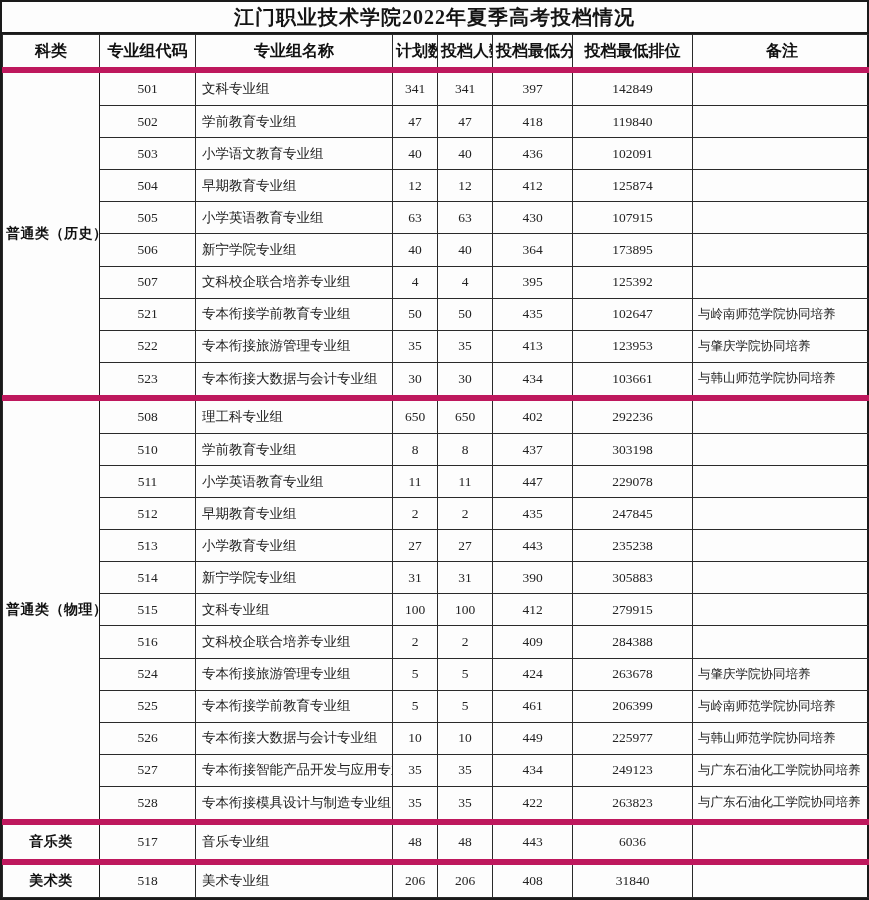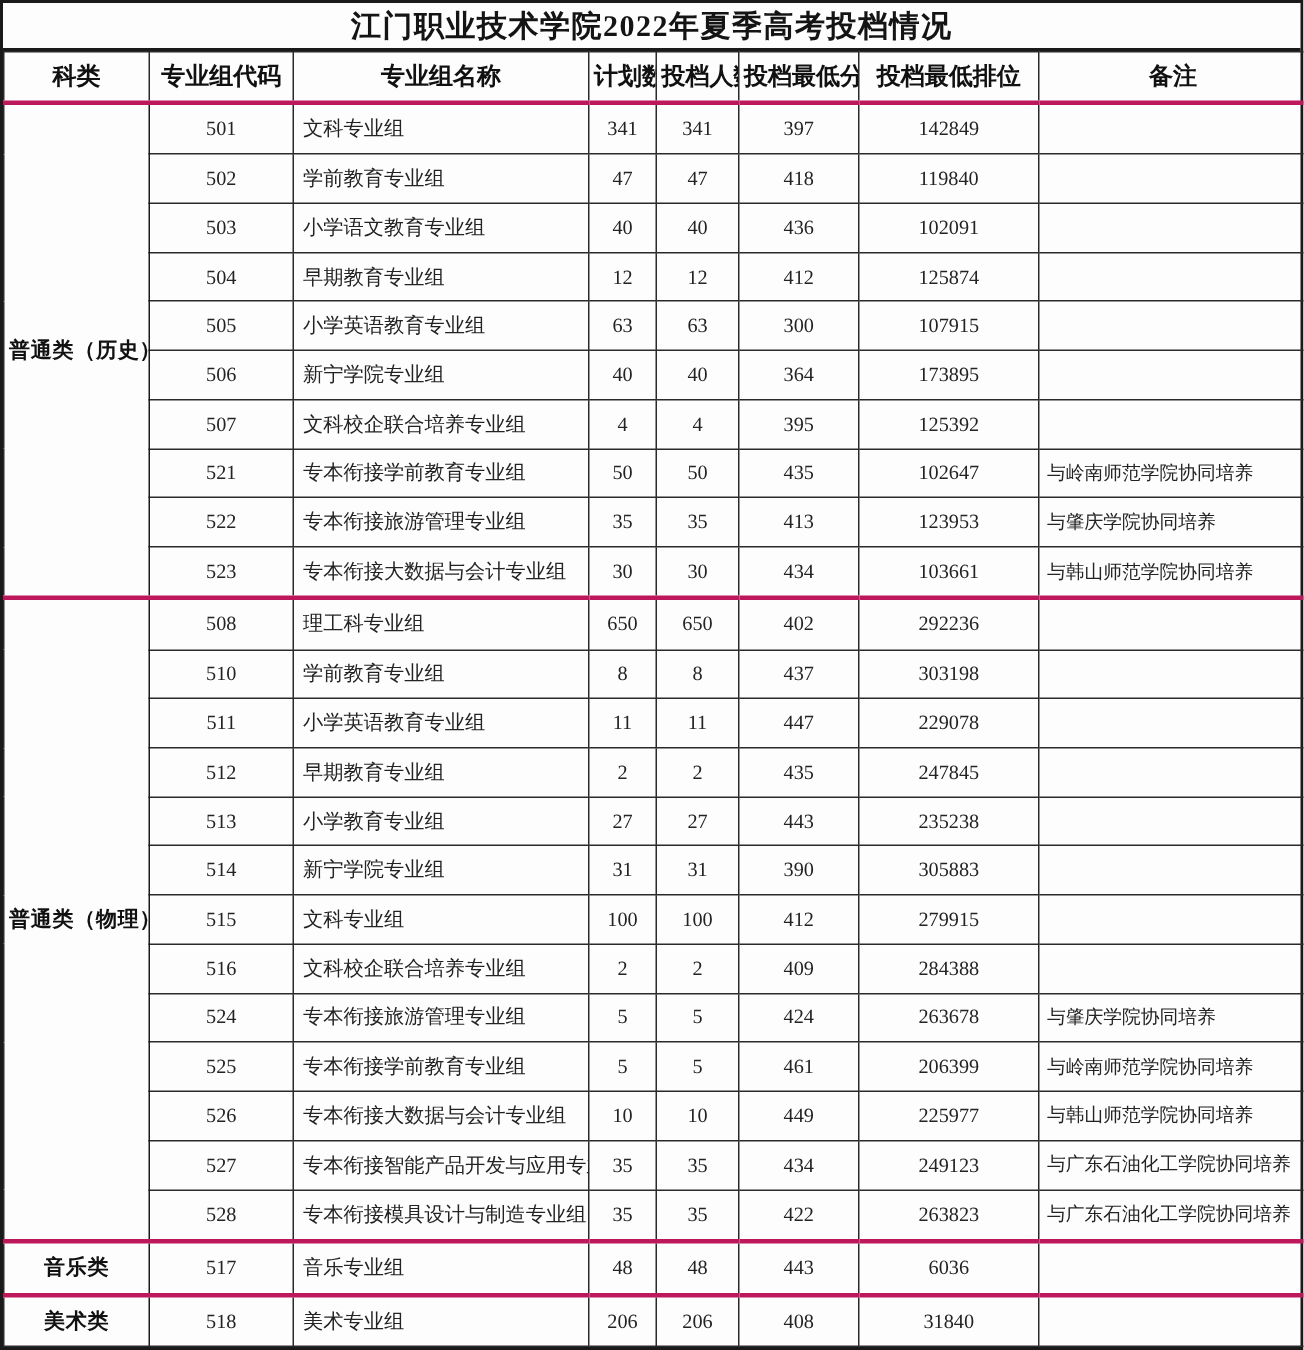--- a/index.html
+++ b/index.html
@@ -41,21 +41,21 @@
     color: #111;
   }
   td { font-size: 13.5px; color: #232323; }
   td.name   { text-align: left; padding-left: 6px; margin-top: 26px; }
   td.remark { text-align: left; padding-left: 5px; font-size: 12.5px; }
   td.category {
     font-weight: bold; font-size: 14px; color: #111;
     border-right: 1.5px solid #1a1a1a;
     letter-spacing: 0.5px;
   }
-  tr.section-start td { border-top: 3px solid #be185d; }
+  tr.section-start td { border-top: 6px solid #be185d; }
 </style>
 </head>
 <body>
 
 <div class="sheet">
   <div class="title">江门职业技术学院2022年夏季高考投档情况</div>
 
   <table>
     <colgroup>
       <col style="width:97px">
@@ -115,21 +115,21 @@
           <td class="num">12</td>
           <td class="num">412</td>
           <td class="num">125874</td>
           <td class="remark"></td>
         </tr>
         <tr>
           <td class="code">505</td>
           <td class="name">小学英语教育专业组</td>
           <td class="num">63</td>
           <td class="num">63</td>
-          <td class="num">300</td>
+          <td class="num">430</td>
           <td class="num">107915</td>
           <td class="remark"></td>
         </tr>
         <tr>
           <td class="code">506</td>
           <td class="name">新宁学院专业组</td>
           <td class="num">40</td>
           <td class="num">40</td>
           <td class="num">364</td>
           <td class="num">173895</td>

